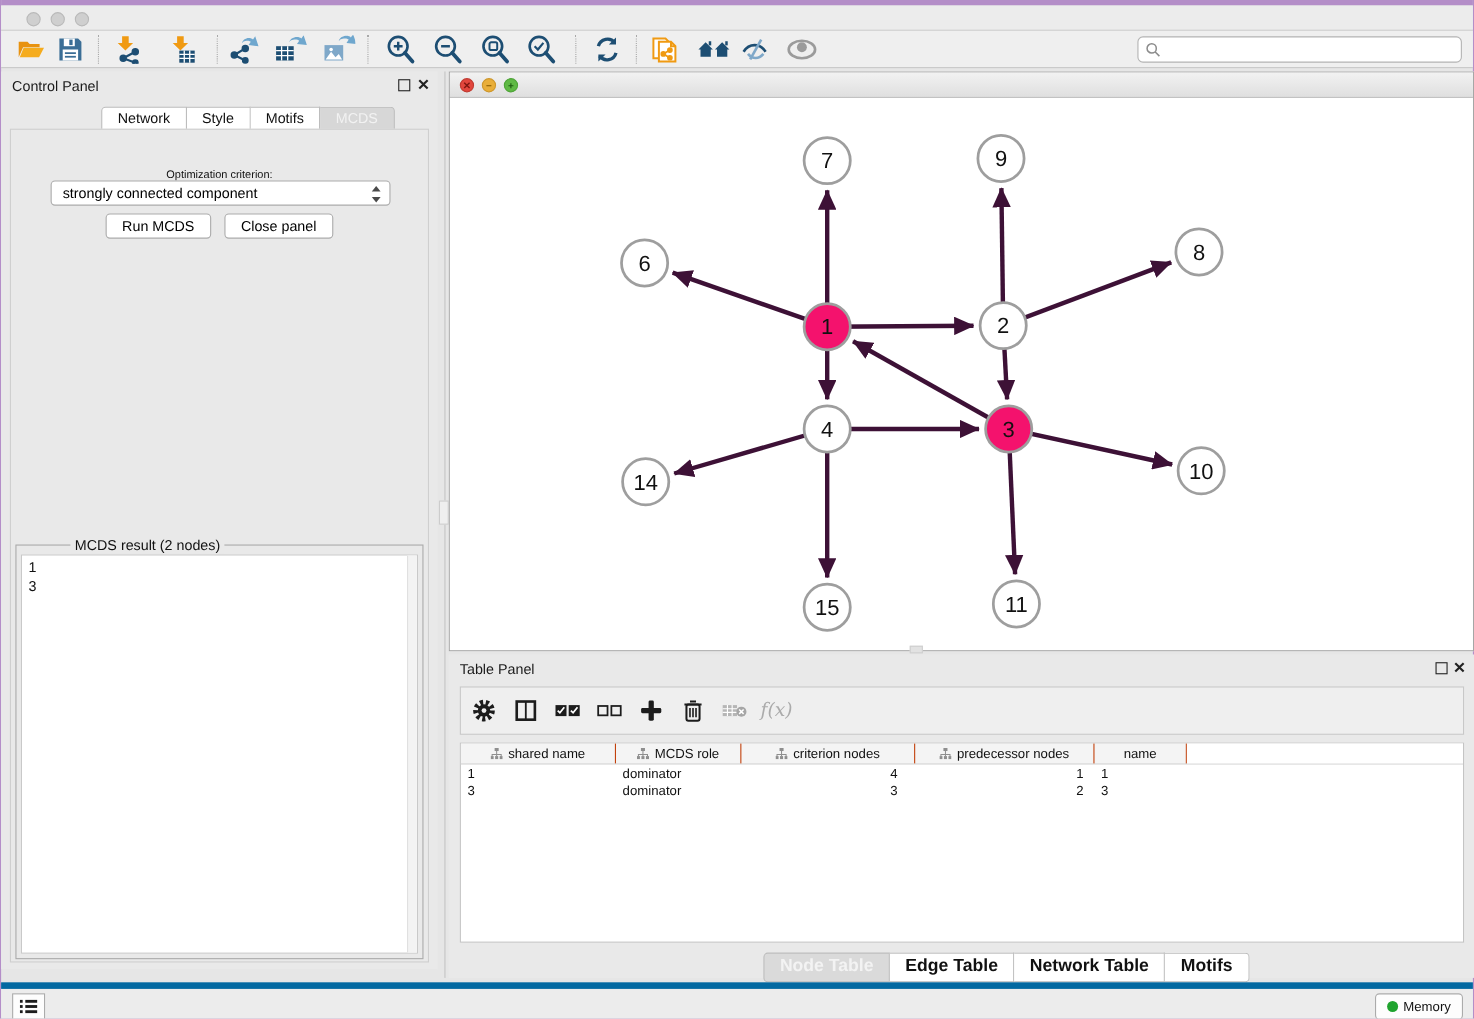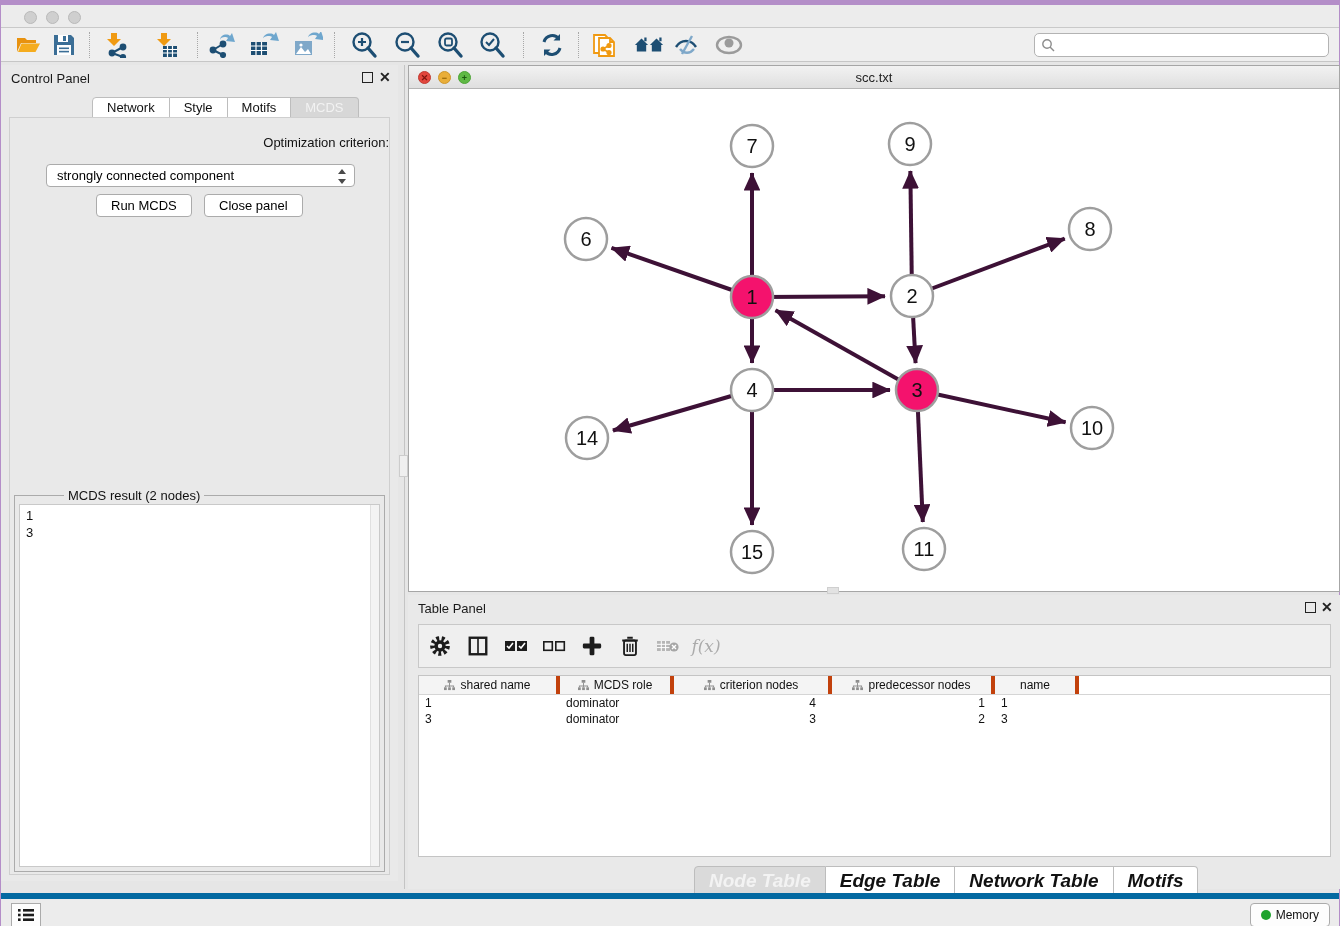--- a/index.html
+++ b/index.html
@@ -26,21 +26,21 @@
   .panel-header { position:absolute; left:0; top:0; width:100%; height:26px; }
   .panel-title { position:absolute; left:10px; top:6px; font-size:13px; color:#1a1a1a; }
   .panel-float { position:absolute; top:7px; width:11px; height:11px; border:1.5px solid #222; background:transparent; }
   .panel-close { position:absolute; top:5px; font-size:14px; font-weight:bold; color:#222; line-height:14px; }
   .cp-tabs { position:absolute; left:91px; top:32px; height:37px; display:flex; }
   .cp-tab { font-size:13px; padding:2px 14px 3px; background:#fff; border:1px solid #BDBDBD; border-left:none; color:#111; white-space:nowrap; }
   .cp-tab:first-child { border-left:1px solid #BDBDBD; border-top-left-radius:4px; border-bottom-left-radius:4px; }
   .cp-tab:last-child { border-top-right-radius:4px; border-bottom-right-radius:4px;text-align:center; }
   .cp-tab.selected { background:#D7D7D7; color:#F2F2F2; }
   .cp-body { position:absolute; left:8px; top:52px; width:381px; height:758px; background:#E9E9E9; border:1px solid #CFCFCF; }
-  .opt-label { position:absolute; top:17px; width:100%; text-align:right; font-size:13px; color:#111; }
+  .opt-label { position:absolute; top:36px; width:100%; text-align:center; font-size:10px; color:#111; }
   .dropdown { position:absolute; left:36px; top:46px; width:309px; height:23px; background:#fff; border:1px solid #ABABAB; border-radius:4px; font-size:13px; display:flex; align-items:center; padding-left:10px; }
   .dd-stepper { position:absolute; right:8px; top:4px; width:9px; height:15px; display:flex; flex-direction:column; align-items:center; justify-content:space-between; }
   .dd-stepper i { width:0; height:0; border-left:4.5px solid transparent; border-right:4.5px solid transparent; }
   .dd-up { border-bottom:5px solid #4a4a4a; }
   .dd-down { border-top:5px solid #4a4a4a; }
   .cp-btn { position:absolute; top:76px; height:23px; background:#fff; border:1px solid #ABABAB; border-radius:4px; font-size:13px; padding:0 14px; font-family:"Liberation Sans",sans-serif; }
   .groupbox { position:absolute; left:4px; top:377px; width:371px; height:377px; border:1px solid #ABABAB; }
   .groupbox-label { position:absolute; left:6px; top:-8px; background:#E9E9E9; padding:0 4px; font-size:13px; color:#111;margin-left:43px; }
   .result-area { position:absolute; left:4px; top:8px; width:361px; height:363px; background:#fff; border:1px solid #C9C9C9; font-size:13px; color:#111; padding:2px 6px; line-height:17px; }
   .result-scroll { position:absolute; right:0; top:0; width:9px; height:100%; background:#F3F3F3; border-left:1px solid #E0E0E0; }
@@ -59,26 +59,26 @@
   .light.yellow { left:29px; background:#E9AE39; border:1px solid #CE972C; color:#8a5d00; }
   .light.green { left:49px; background:#5FB944; border:1px solid #4EA437; color:#1d5b10; }
   .net-canvas { position:absolute; left:0; top:23px; width:930px; height:502px; background:#fff; }
 
   
   .table-panel { position:absolute; left:407px; top:595px; width:932px; height:294px; background:#E9E9E9; }
   .tp-toolbar { position:absolute; left:10px; top:29px; width:913px; height:44px; background:#EFEFEF; border:1px solid #C8C8C8; display:flex; align-items:center; }
   .tp-btn { width:34px; height:34px; display:flex; align-items:center; justify-content:center; margin-left:4px; }
   .tp-table { position:absolute; left:10px; top:80px; width:913px; height:182px; background:#fff; border:1px solid #C4C4C4; }
   .tp-header { display:flex; height:19px; background:#F4F4F4; border-bottom:1px solid #D5D5D5; font-size:12px; color:#111; }
-  .tp-col { display:flex; align-items:center; justify-content:center; gap:5px; border-right:4px solid #c2410c; height:100%; }
+  .tp-col { display:flex; align-items:center; justify-content:center; gap:5px; border-right:1px solid #c2410c; height:100%; }
   .tp-row { display:flex; height:16px; font-size:12px; color:#111; }
   .cell { padding:1px 6px; overflow:hidden; white-space:nowrap; }
   .num { text-align:right; }
   .tp-tabs { position:absolute; left:286px; top:271px; display:flex; }
-  .tp-tab { font-size:19px; font-weight:bold; padding:3px 14px 4px; background:#fff; border:1px solid #BDBDBD; border-left:none; color:#111; white-space:nowrap;font-style:italic; }
+  .tp-tab { font-size:16px; font-weight:bold; padding:3px 14px 4px; background:#fff; border:1px solid #BDBDBD; border-left:none; color:#111; white-space:nowrap; }
   .tp-tab:first-child { border-left:1px solid #BDBDBD; border-top-left-radius:4px; border-bottom-left-radius:4px; }
   .tp-tab:last-child { border-top-right-radius:4px; border-bottom-right-radius:4px; }
   .tp-tab.selected { background:#DADADA; color:#F3F3F3; }
 
   
   .statusbar { position:absolute; left:0; top:893px; width:100%; height:33px; background:#ECECEC; border-top:6px solid #0369a1; }
   .sb-left-btn { position:absolute; left:10px; top:4px; width:30px; height:24px; background:#FDFDFD; border:1px solid #ABABAB; display:flex; align-items:center; justify-content:center; }
   .memory-btn { position:absolute; right:9px; top:4px; height:24px; background:#FDFDFD; border:1px solid #ABABAB; border-radius:4px; display:flex; align-items:center; gap:5px; padding:0 10px; font-size:12px; color:#111; }
   .mem-dot { width:10px; height:10px; border-radius:50%; background:#1FA32E; }
 
@@ -290,21 +290,20 @@
   </div>
 
   <div class="v-divider"></div>
   <div class="v-handle"></div>
 
   <div class="net-window">
     <div class="net-titlebar">
       <div class="light red">✕</div>
       <div class="light yellow">−</div>
       <div class="light green">+</div>
-      <div class="net-title">scc.txt</div>
     </div>
     <svg class="net-canvas" width="930" height="502" viewBox="0 0 930 502">
       <defs>
         <marker id="arrowhead" markerUnits="strokeWidth" markerWidth="4.6" markerHeight="4.2" refX="4.4" refY="2.1" orient="auto">
           <path d="M0,0 L4.6,2.1 L0,4.2 z" fill="#3D1136"></path>
         </marker>
       </defs>
       <g id="edge-layer">
           <line x1="343" y1="208" x2="343" y2="84" stroke="#3D1136" stroke-width="4" marker-end="url(#arrowhead)"></line>
           <line x1="343" y1="208" x2="202.48895963725064" y2="158.90578107807553" stroke="#3D1136" stroke-width="4" marker-end="url(#arrowhead)"></line>

